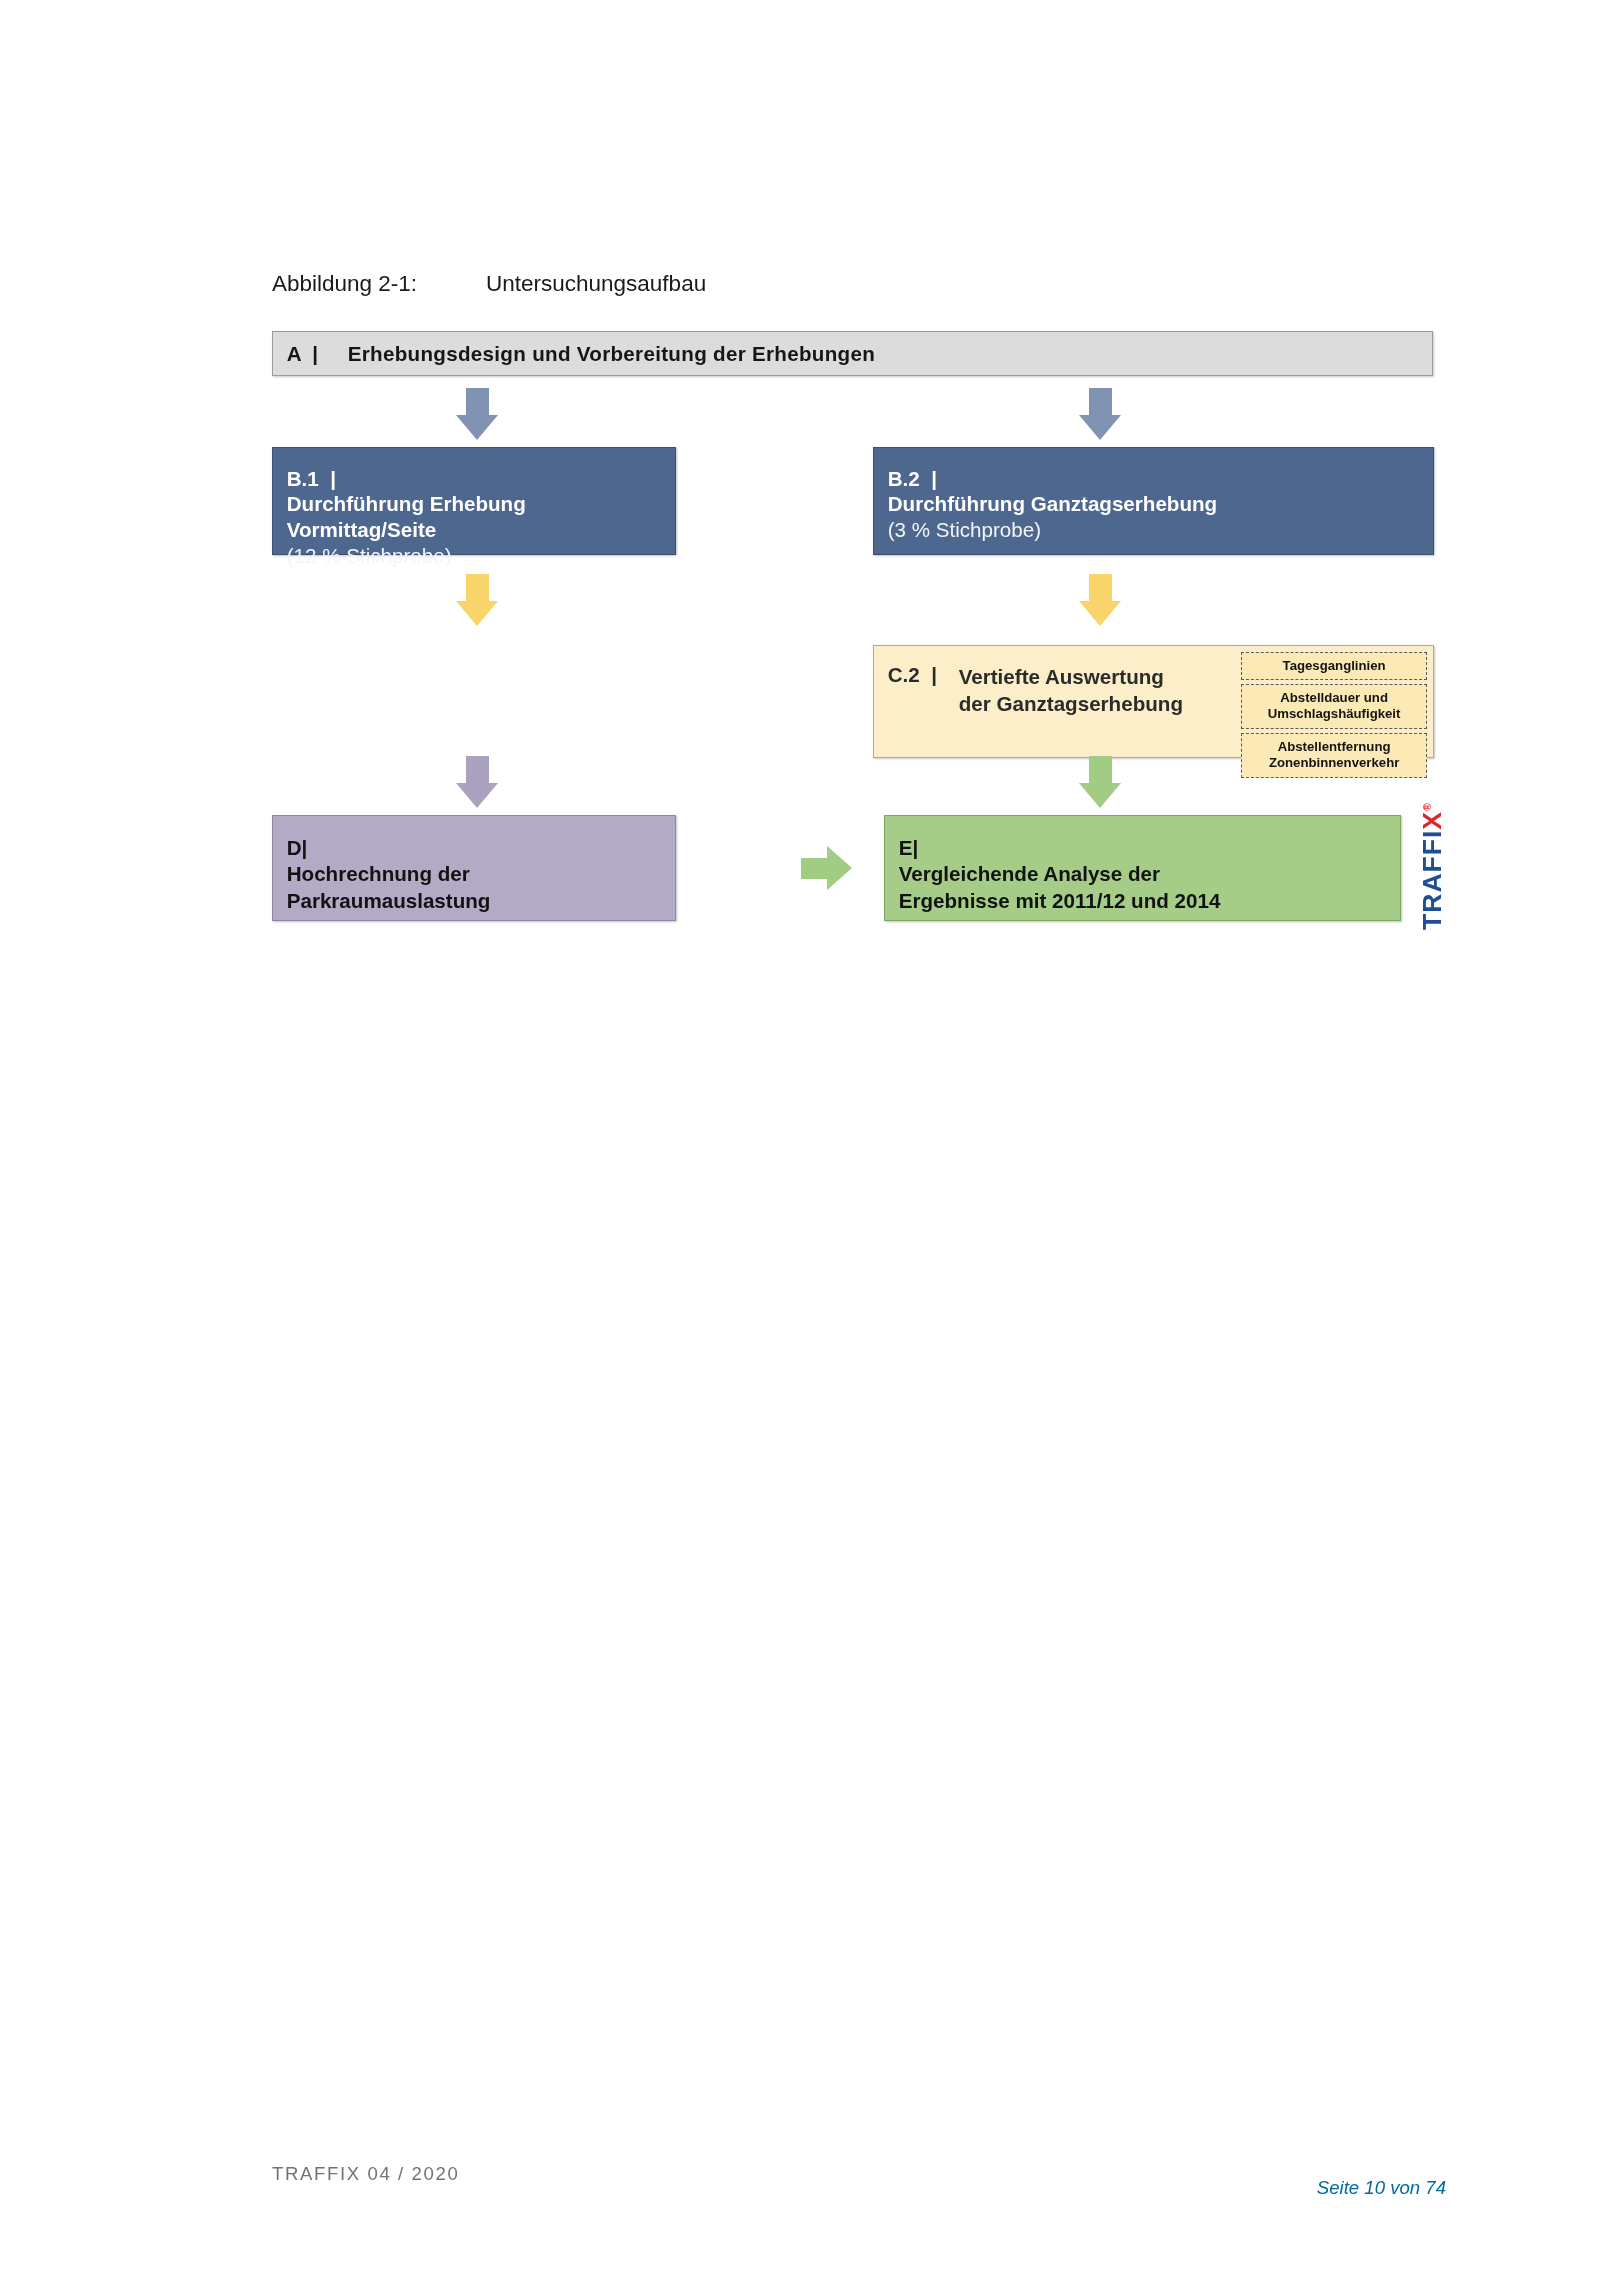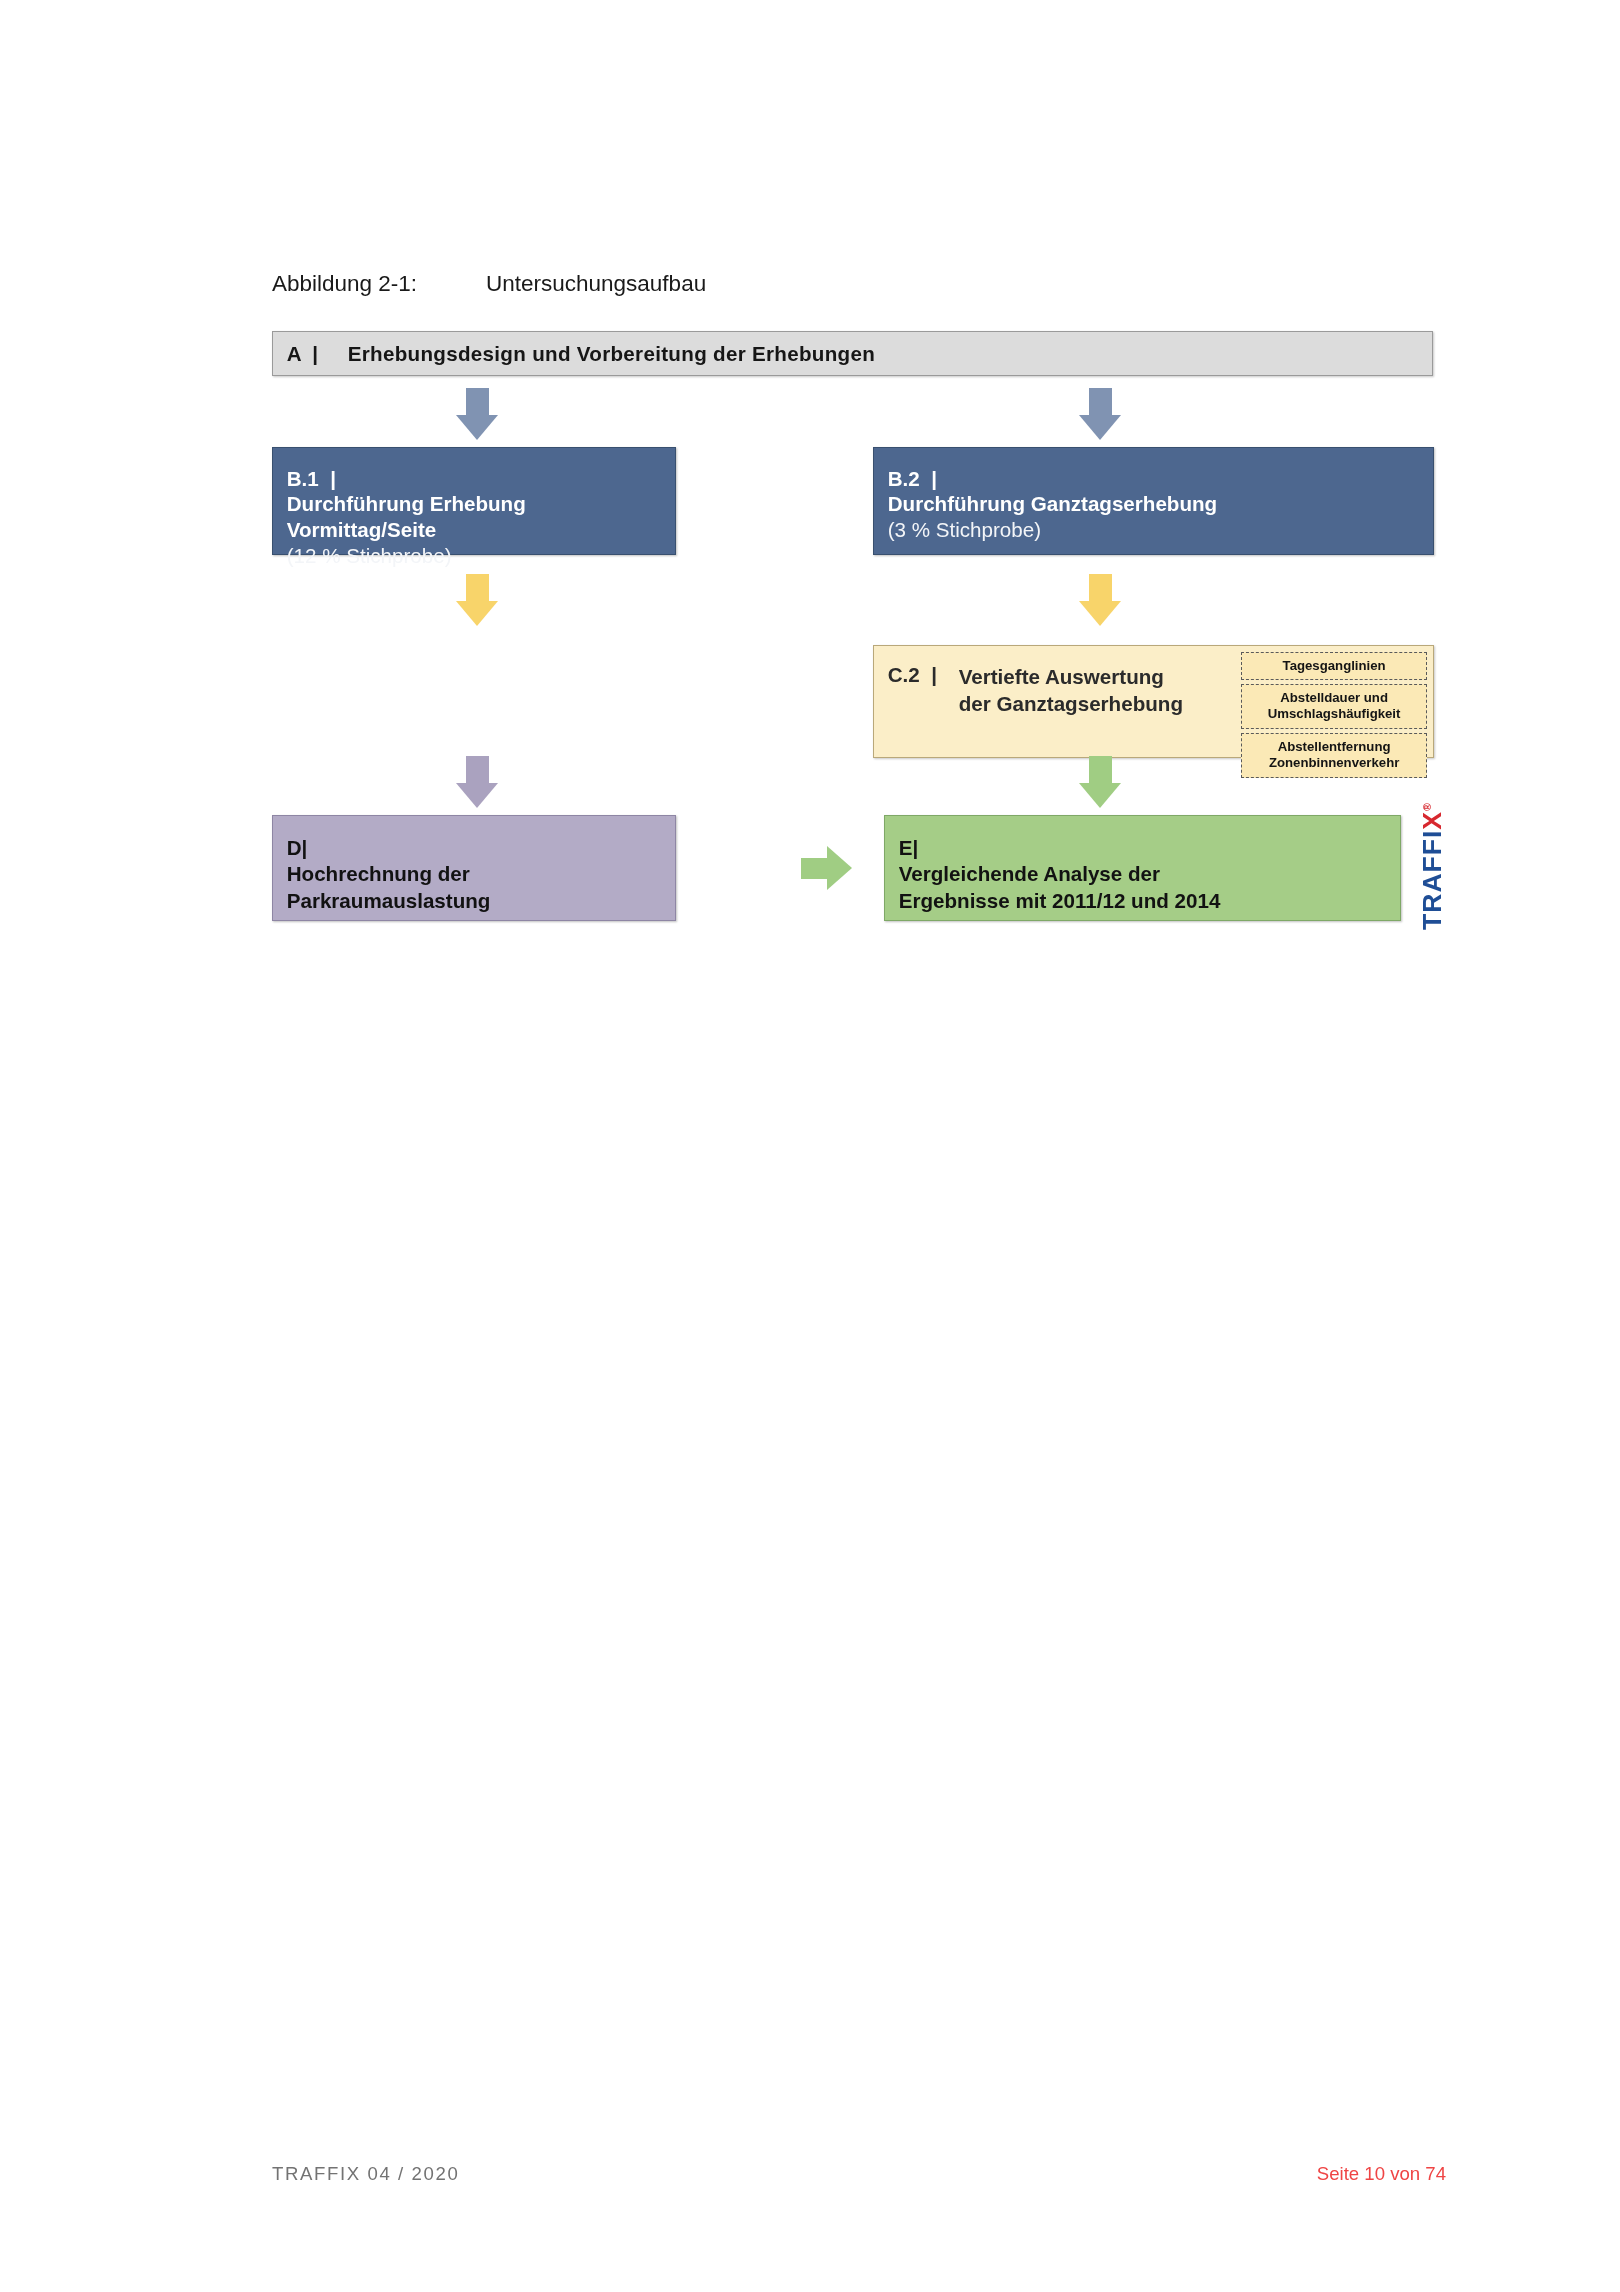--- a/index.html
+++ b/index.html
@@ -253,24 +253,25 @@
     left: 272px;
     bottom: 108px;
     font-size: 18.6px;
     color: #737373;
     letter-spacing: 1.6px;
     white-space: nowrap;
   }
   .footer-right {
     position: absolute;
     right: 174px;
-    bottom: 108px;
+    bottom: 94px;
     font-size: 18.6px;
-    color: #ef4444;
-    white-space: nowrap;
+    color: #0369a1;
+    white-space: nowrap;
+    font-style: italic;
   }
 </style>
 </head>
 <body>
 
 <div class="page">
 
 
   <div class="fig-caption">
     <span class="cap-label">Abbildung 2-1:</span><span>Untersuchungsaufbau</span>

